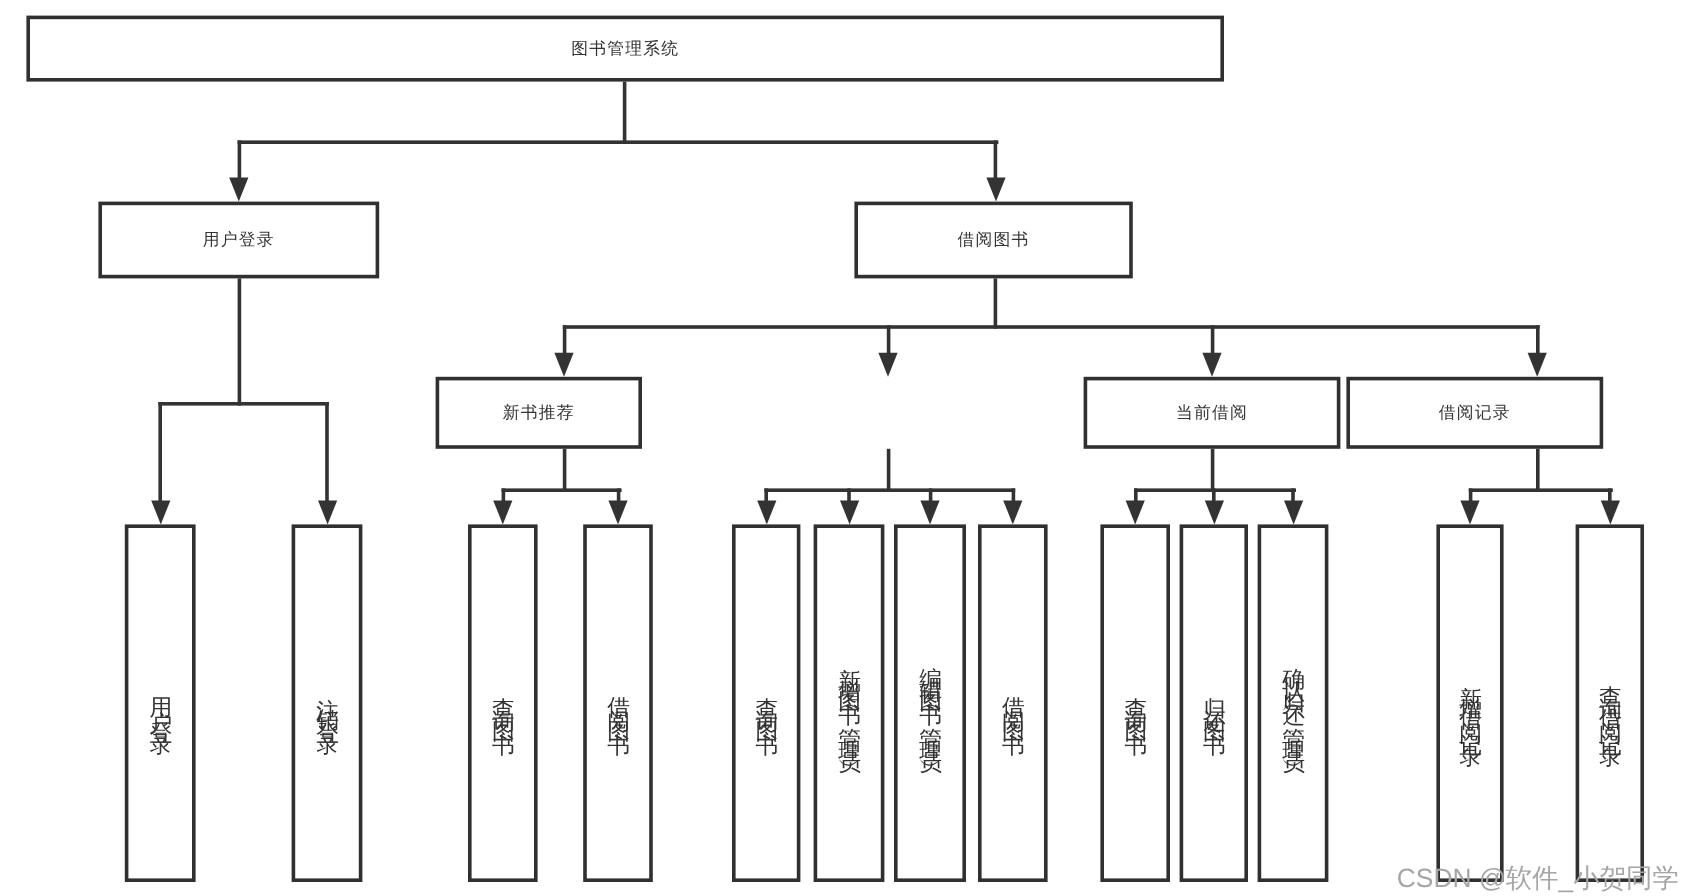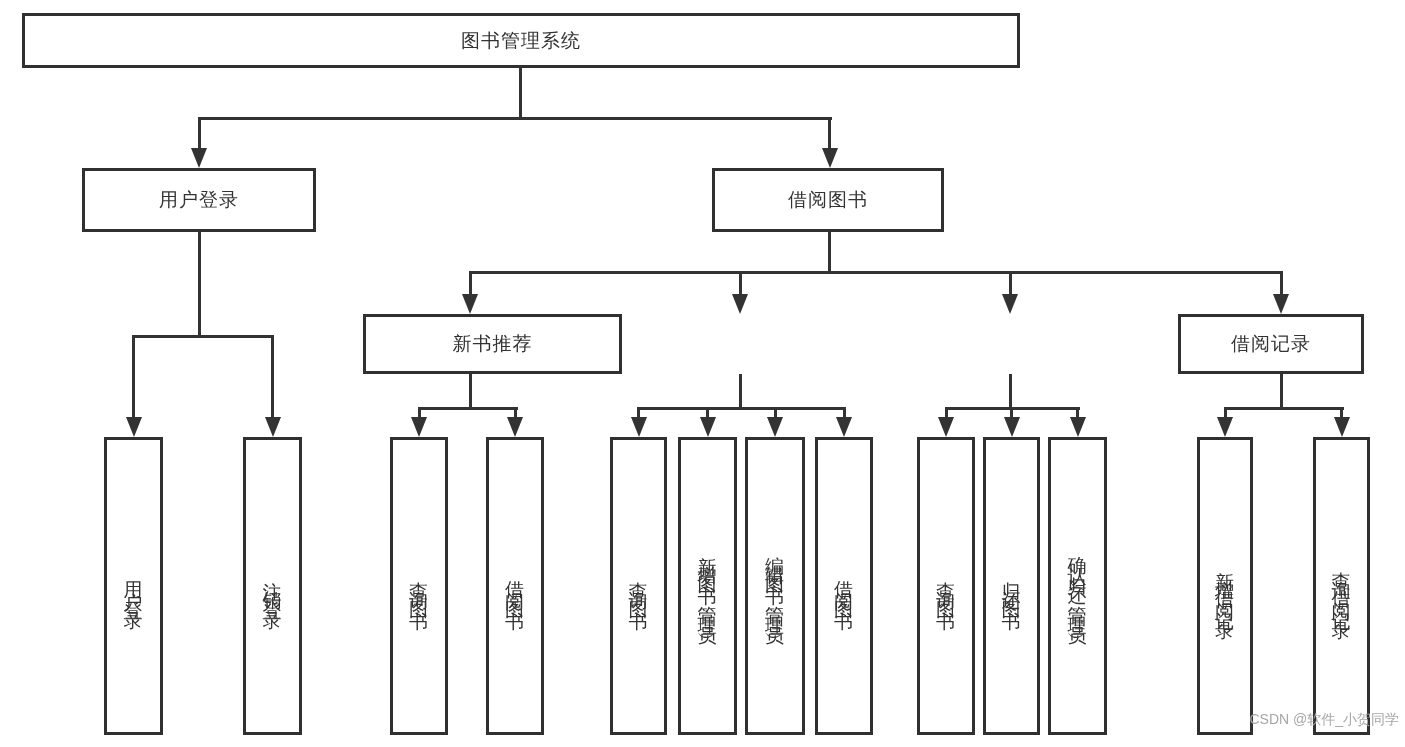--- a/index.html
+++ b/index.html
@@ -22,21 +22,21 @@
   }
   .node {
     position: absolute;
     background: #ffffff;
     border: 3px solid var(--border);
     display: flex;
     align-items: center;
     justify-content: center;
   }
   .node .label {
-    font-size: 19px;
+    font-size: 14px;
     letter-spacing: 1px;
     white-space: nowrap;
   }
   .vnode {
     position: absolute;
     background: #ffffff;
     border: 3px solid var(--border);
     display: flex;
     align-items: center;
     justify-content: center;
@@ -63,22 +63,22 @@
     position: absolute;
     width: 0;
     height: 0;
     border-left: 8px solid transparent;
     border-right: 8px solid transparent;
     border-top: 20px solid var(--line);
   }
   .watermark {
     position: absolute;
     right: 6px;
-    bottom: 18px;
-    font-size: 14px;
+    bottom: 0;
+    font-size: 22px;
     color: var(--wm);
     white-space: nowrap;
     z-index: 5;
   }
 </style>
 </head>
 <body>
 
 <div id="canvas">
 
@@ -111,24 +111,27 @@
   <div class="hline" style="left:468.5px; top:270.5px; width:814px;"></div>
   <div class="vline" style="left:468.5px; top:270.5px; height:26px;"></div>
   <div class="arrow" style="left:462px;   top:294px;"></div>
   <div class="vline" style="left:738.5px; top:270.5px; height:26px;"></div>
   <div class="arrow" style="left:732px;   top:294px;"></div>
   <div class="vline" style="left:1008.5px;top:270.5px; height:26px;"></div>
   <div class="arrow" style="left:1002px;  top:294px;"></div>
   <div class="vline" style="left:1279.5px;top:270.5px; height:26px;"></div>
   <div class="arrow" style="left:1273px;  top:294px;"></div>
 
-  <div class="node" style="left:363px; top:314px; width:259px; height:60px;">
+  <div class="node" style="left:363px; top:314px; width:172px; height:60px;">
     <span class="label">新书推荐</span>
   </div>
-  <div class="node" style="left:1178px; top:314px; width:186px; height:60px;">
+  <div class="node" style="left:903px; top:314px; width:214px; height:60px;">
+    <span class="label">当前借阅</span>
+  </div>
+  <div class="node" style="left:1122px; top:314px; width:214px; height:60px;">
     <span class="label">借阅记录</span>
   </div>
 
   <div class="vline" style="left:468.5px; top:374px;   height:34px;"></div>
   <div class="hline" style="left:417.5px; top:406.5px; width:100px;"></div>
   <div class="vline" style="left:417.5px; top:406.5px; height:14px;"></div>
   <div class="arrow" style="left:411px;   top:417px;"></div>
   <div class="vline" style="left:513.5px; top:406.5px; height:14px;"></div>
   <div class="arrow" style="left:507px;   top:417px;"></div>
 

